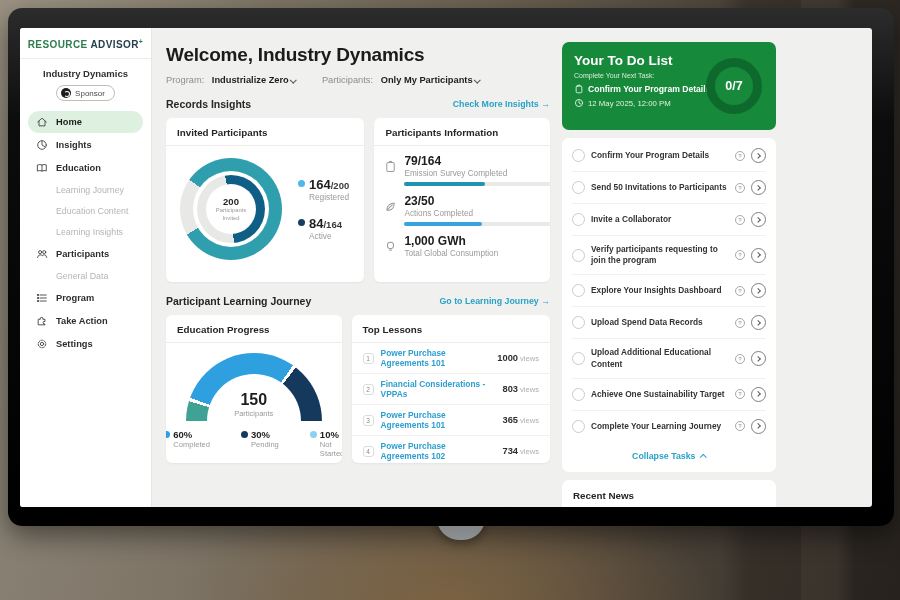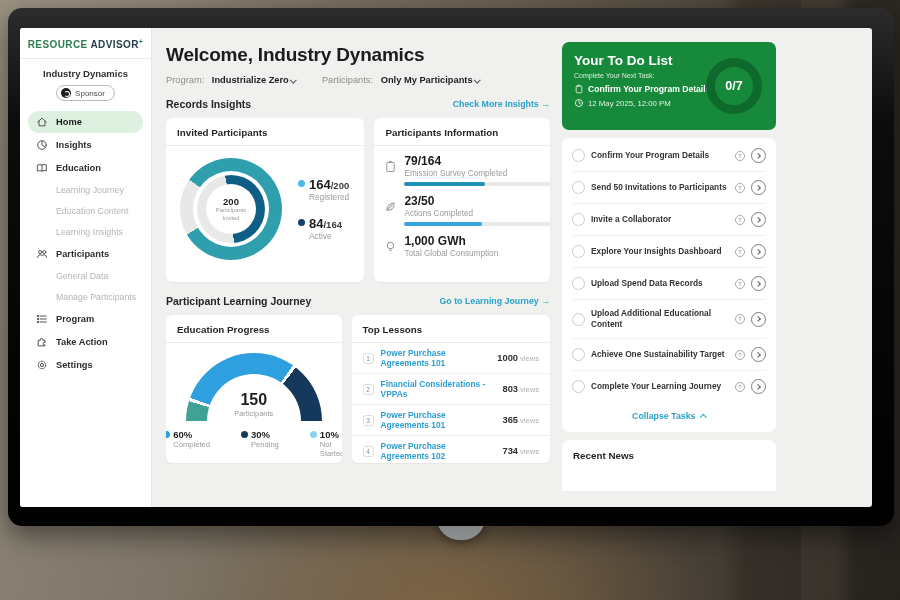--- a/index.html
+++ b/index.html
@@ -189,21 +189,20 @@
       <div class="nav-sub">Learning Insights</div>
       <div class="nav-item">
         <svg width="12" height="12" viewBox="0 0 14 14">
             <circle cx="4.8" cy="4.8" r="1.8"></circle>
             <circle cx="9.6" cy="4.8" r="1.8"></circle>
             <path d="M1.8 11 Q2.6 7.9 4.8 7.9 Q6.2 7.9 7.2 8.9 Q8.2 7.9 9.6 7.9 Q11.8 7.9 12.6 11"></path>
           </svg>
         <span>Participants</span>
       </div>
       <div class="nav-sub">General Data</div>
-      <div class="nav-sub">Manage Participants</div>
       <div class="nav-item">
         <svg width="12" height="12" viewBox="0 0 14 14">
             <path d="M5 3.5 H12 M5 7 H12 M5 10.5 H12"></path>
             <circle cx="2.3" cy="3.5" r=".8" fill="#4a4a4a"></circle>
             <circle cx="2.3" cy="7" r=".8" fill="#4a4a4a"></circle>
             <circle cx="2.3" cy="10.5" r=".8" fill="#4a4a4a"></circle>
           </svg>
         <span>Program</span>
       </div>
       <div class="nav-item">
@@ -432,20 +431,28 @@
         <div class="task-row">
           <span class="task-check"></span>
           <span class="task-label">Invite a Collaborator</span>
           <span class="info-q">?</span>
           <span class="circle-btn">
               <span class="chev right"></span>
             </span>
         </div>
         <div class="task-row">
           <span class="task-check"></span>
+          <span class="task-label">Verify participants requesting to join the program</span>
+          <span class="info-q">?</span>
+          <span class="circle-btn">
+              <span class="chev right"></span>
+            </span>
+        </div>
+        <div class="task-row">
+          <span class="task-check"></span>
           <span class="task-label">Explore Your Insights Dashboard</span>
           <span class="info-q">?</span>
           <span class="circle-btn">
               <span class="chev right"></span>
             </span>
         </div>
         <div class="task-row">
           <span class="task-check"></span>
           <span class="task-label">Upload Spend Data Records</span>
           <span class="info-q">?</span>

